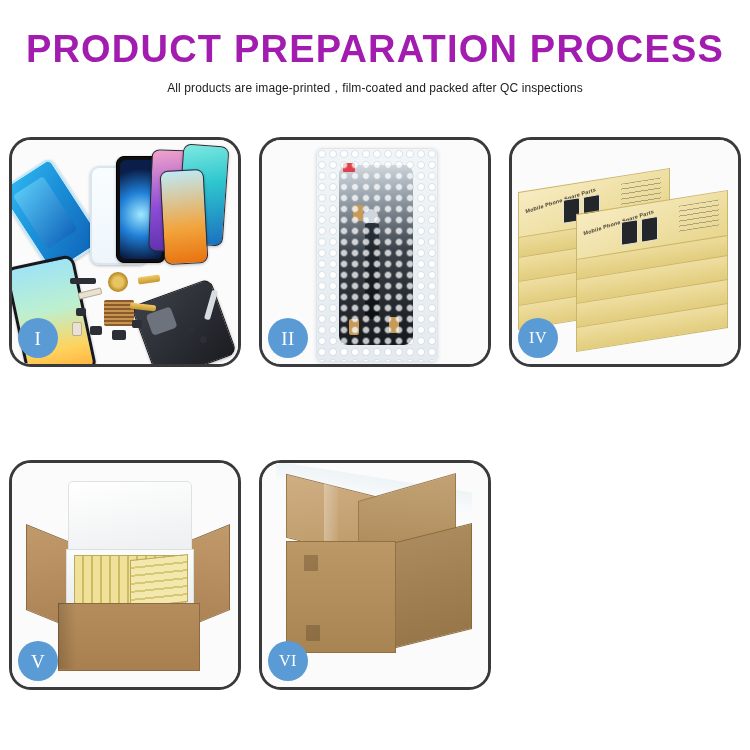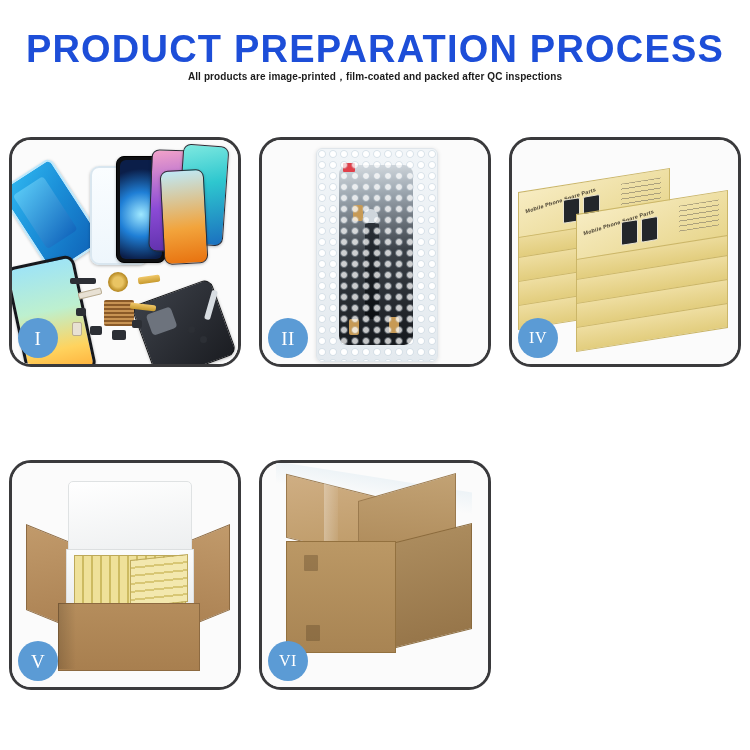--- a/index.html
+++ b/index.html
@@ -8,25 +8,25 @@
     background:#ffffff;
     font-family:"Liberation Sans","DejaVu Sans",sans-serif;
     color:#111;
   }
   .page{position:relative;width:750px;height:750px;}
 
   
   .header{padding-top:30px;text-align:center;}
   .title{
     font-size:38px;font-weight:700;letter-spacing:1.2px;
-    color:#1d4ed8;line-height:1.05;white-space:nowrap;
+    color:#a21caf;line-height:1.05;white-space:nowrap;
     font-family:"Liberation Sans","DejaVu Sans",sans-serif;
   }
   .subtitle{
-    font-size:10px;font-weight:700;color:#1b1b1b;
+    margin-top:10px;font-size:12px;font-weight:400;color:#1b1b1b;
     letter-spacing:.1px;white-space:nowrap;
   }
 
   
   .grid{
     position:absolute;left:9px;top:137px;
     width:732px;
     display:grid;
     grid-template-columns:232px 232px 232px;
     grid-template-rows:230px 230px;

